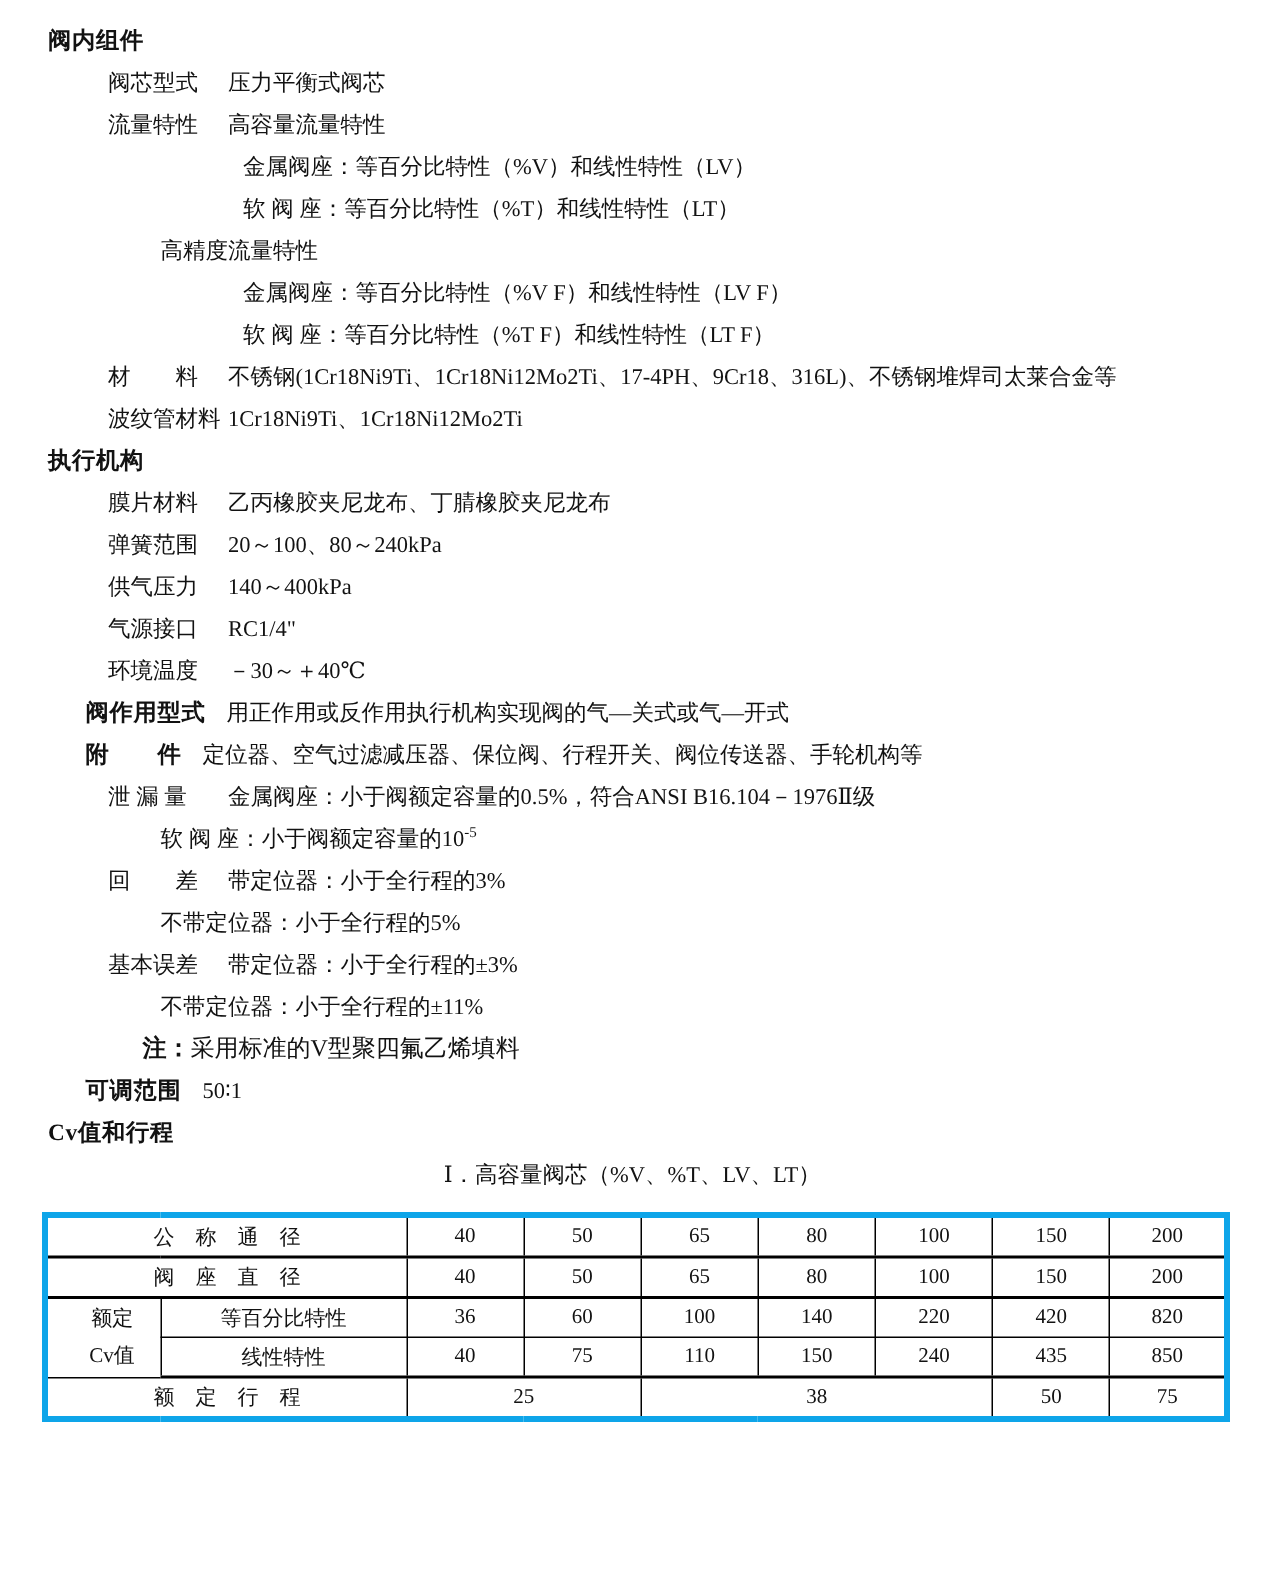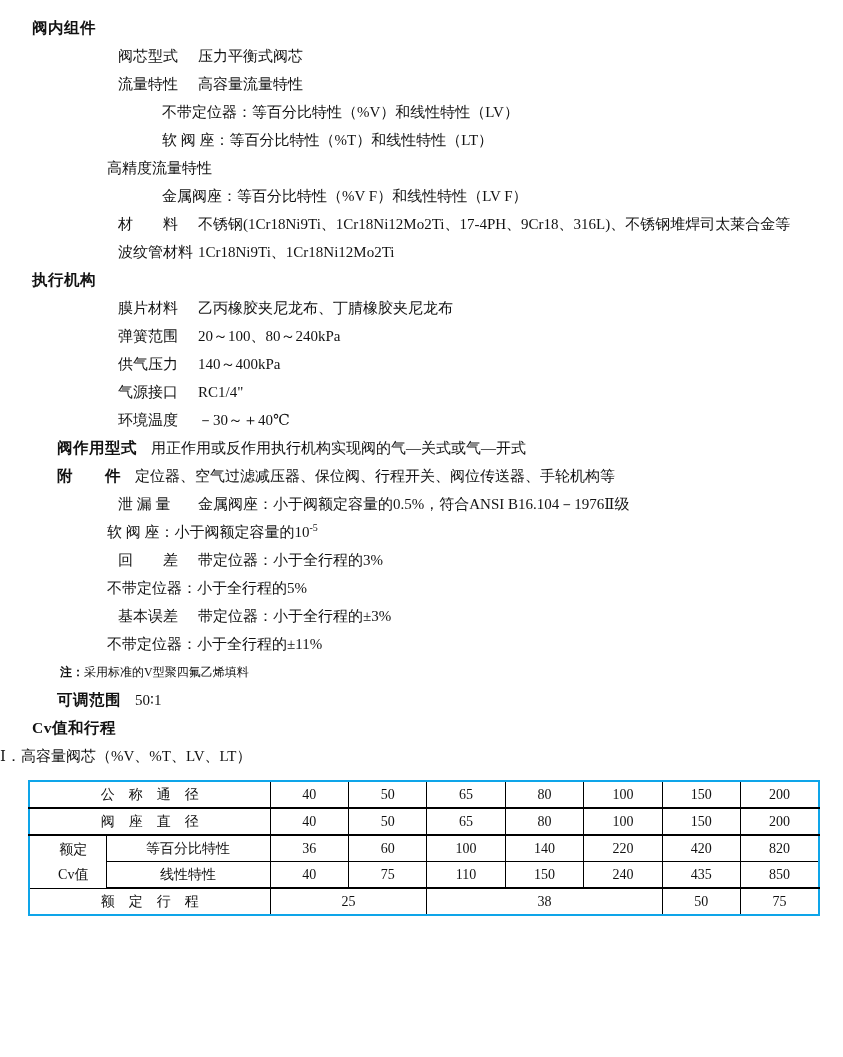--- a/index.html
+++ b/index.html
@@ -4,57 +4,58 @@
 <style>
   html,body{margin:0;padding:0;background:#ffffff;}
   body{
     width:843px;height:1057px;overflow:hidden;
     font-family:"Liberation Serif","DejaVu Serif",serif;
     color:#121212;
   }
   .page{position:relative;width:843px;height:1057px;box-sizing:border-box;padding-top:14px;}
   .line{height:28px;line-height:28px;font-size:15px;white-space:nowrap;}
   .h{font-weight:bold;padding-left:32px;font-size:15.5px;letter-spacing:.5px;font-family:Liberation Serif, serif;}
-  .kv{padding-left:72px;margin-left:46px;}
+  .kv{padding-left:72px;}
   .kv .lbl{display:inline-block;width:80px;vertical-align:top;}
-  .sub{}
+  .sub{text-align:center;}
   .ind1{padding-left:107px;}
   .ind2{padding-left:162px;}
   .hkv{padding-left:32px;}
   .hkv .lbl{font-weight:bold;margin-right:14px;font-size:15.5px;letter-spacing:.5px;padding-left:25px;}
-  .note{padding-left:60px;font-size:12px;}
+  .note{padding-left:95px;font-size:16px;}
   .note .nl{font-weight:bold;}
   sup{font-size:10px;vertical-align:super;line-height:0;}
   table.cv{
     margin:10px 0 0 28px;border-collapse:collapse;width:792px;table-layout:fixed;
-    font-size:14px;border:2px solid #0ea5e9;
+    font-size:14px;border:4px solid #0ea5e9;
   }
   table.cv td{border:1px solid #000;text-align:center;height:25px;padding:0;overflow:hidden;}
   table.cv tr.gb td{border-bottom-width:2px;}
   table.cv td.cvlbl div{line-height:25px;height:25px;padding-left:11px;}
 </style>
 </head>
 <body>
 
 <div class="page">
 
   <div class="line h">阀内组件</div>
 
   <div class="line kv">
     <span class="lbl">阀芯型式</span><span class="val">压力平衡式阀芯</span>
   </div>
 
   <div class="line kv">
     <span class="lbl">流量特性</span><span class="val">高容量流量特性</span>
   </div>
 
-  <div class="line ind2">不带定位器：等百分比特性（%V）和线性特性（LV）</div>
+  <div class="line ind2">金属阀座：等百分比特性（%V）和线性特性（LV）</div>
   <div class="line ind2">软 阀 座：等百分比特性（%T）和线性特性（LT）</div>
   <div class="line ind1">高精度流量特性</div>
   <div class="line ind2">金属阀座：等百分比特性（%V F）和线性特性（LV F）</div>
+  <div class="line ind2">软 阀 座：等百分比特性（%T F）和线性特性（LT F）</div>
 
   <div class="line kv">
     <span class="lbl">材　　料</span><span class="val">不锈钢(1Cr18Ni9Ti、1Cr18Ni12Mo2Ti、17-4PH、9Cr18、316L)、不锈钢堆焊司太莱合金等</span>
   </div>
 
   <div class="line kv">
     <span class="lbl">波纹管材料</span><span class="val">1Cr18Ni9Ti、1Cr18Ni12Mo2Ti</span>
   </div>
 
   <div class="line h">执行机构</div>

